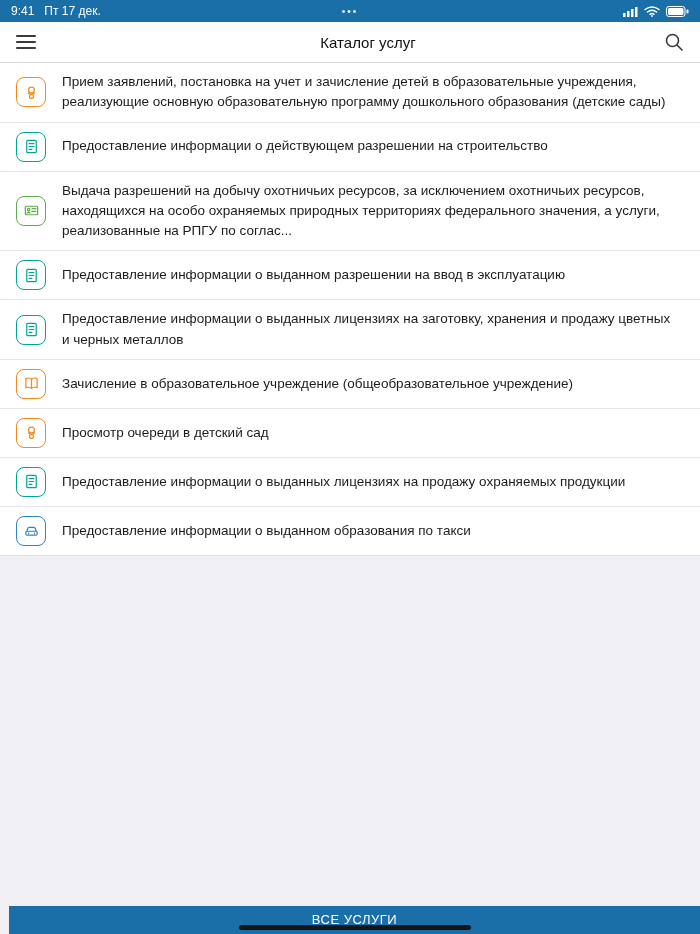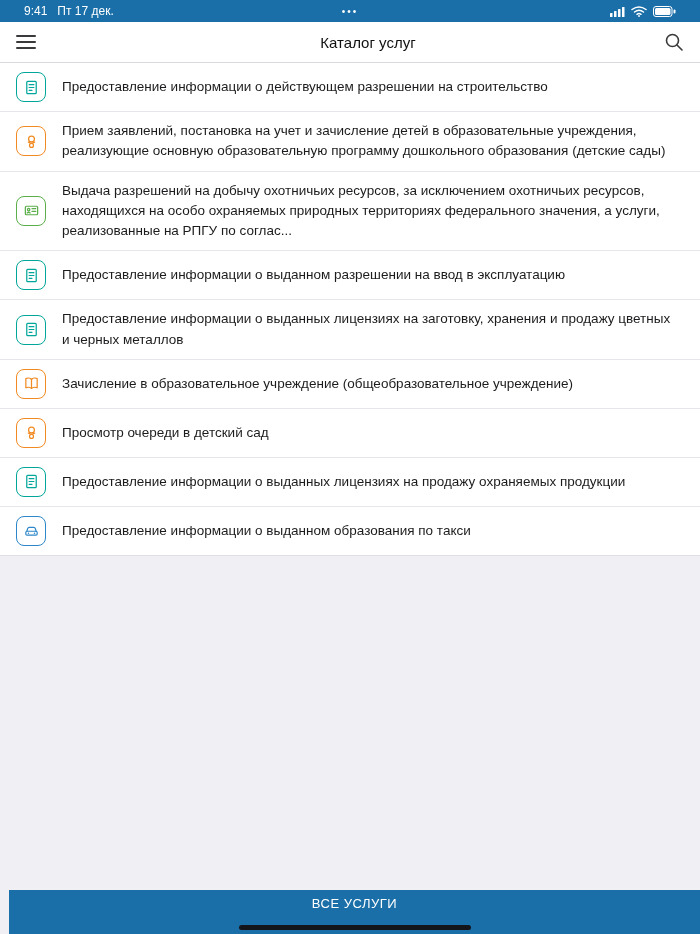--- a/index.html
+++ b/index.html
@@ -7,21 +7,21 @@
   body {
     font-family: "Liberation Sans", sans-serif;
     background: #EFEFF4;
     position: relative;
     overflow: hidden;
   }
   
   .status-bar {
     height: 22px; background: #1A6FA8; color: #fff;
     display: flex; align-items: center; justify-content: space-between;
-    padding: 0 24px; font-size: 12px;
+    padding: 0 11px; font-size: 12px;
   }
   .status-left { display: flex; gap: 10px; align-items: center; }
   .status-center { position: absolute; left: 0; right: 0; text-align: center; font-size: 10px; letter-spacing: 2px; pointer-events: none; }
   .status-right { display: flex; gap: 6px; align-items: center; }
   
   .nav-bar {
     height: 41px; background: #fff; border-bottom: 1px solid #D9D9DE;
     display: flex; align-items: center; padding: 0 16px; position: relative;
   }
   .nav-title {
@@ -43,21 +43,21 @@
     width: 30px; height: 30px; flex: 0 0 auto;
     border: 1.6px solid currentColor; border-radius: 8px;
     display: flex; align-items: center; justify-content: center;
   }
   .row-text {
     font-size: 13.5px; color: #1C1C1E; line-height: 1.5; padding-right: 6px;
   }
   
   .footer {
     position: absolute; left: 9px; right: 0; bottom: 0;
-    height: 44px; background: #1A6FA8;
+    height: 28px; background: #1A6FA8;
   }
   .footer-label {
     color: #fff; text-align: center; font-size: 13px;
     padding-top: 6px; letter-spacing: 0.5px; cursor: pointer;
   }
   .home-indicator {
     position: absolute; left: 50%; bottom: 4px; transform: translateX(-50%);
     width: 232px; height: 5px; border-radius: 3px; background: #14151A; cursor: pointer;
   }
 </style>
@@ -108,40 +108,40 @@
     <svg width="20" height="20" viewBox="0 0 20 20" fill="none" stroke="#3a3a3c" stroke-width="1.6" stroke-linecap="round">
       <circle cx="8.5" cy="8.5" r="6"></circle>
       <line x1="13" y1="13" x2="18" y2="18"></line>
     </svg>
   </div>
 </div>
 
 <div class="service-list">
 
   <div class="row">
-    <span class="icon-box" style="color: rgb(0, 166, 154);">
-      <svg width="17" height="17" viewBox="0 0 18 18" fill="none" stroke="currentColor" stroke-width="1.3" stroke-linecap="round">
-        <rect x="4" y="2.5" width="10" height="13" rx="1"></rect>
-        <line x1="6.5" y1="6" x2="11.5" y2="6"></line>
-          <line x1="6.5" y1="9" x2="11.5" y2="9"></line>
-          <line x1="6.5" y1="12" x2="9.5" y2="12"></line>
-      </svg>
-    </span>
-    <span class="row-text">Предоставление информации о действующем разрешении на строительство</span>
-  </div>
-
-  <div class="row">
     <span class="icon-box" style="color: rgb(241, 138, 33);">
       <svg width="17" height="17" viewBox="0 0 18 18" fill="none" stroke="currentColor" stroke-width="1.3" stroke-linecap="round">
         <circle cx="9" cy="6.3" r="3.1"></circle>
         <path d="M5.6 9.6 Q9 12.2 12.4 9.6"></path>
         <circle cx="9" cy="13.2" r="2.1"></circle>
       </svg>
     </span>
     <span class="row-text">Прием заявлений, постановка на учет и зачисление детей в образовательные учреждения, реализующие основную образовательную программу дошкольного образования (детские сады)</span>
+  </div>
+
+  <div class="row">
+    <span class="icon-box" style="color: rgb(0, 166, 154);">
+      <svg width="17" height="17" viewBox="0 0 18 18" fill="none" stroke="currentColor" stroke-width="1.3" stroke-linecap="round">
+        <rect x="4" y="2.5" width="10" height="13" rx="1"></rect>
+        <line x1="6.5" y1="6" x2="11.5" y2="6"></line>
+          <line x1="6.5" y1="9" x2="11.5" y2="9"></line>
+          <line x1="6.5" y1="12" x2="9.5" y2="12"></line>
+      </svg>
+    </span>
+    <span class="row-text">Предоставление информации о действующем разрешении на строительство</span>
   </div>
 
   <div class="row">
     <span class="icon-box" style="color: rgb(91, 174, 74);">
       <svg width="17" height="17" viewBox="0 0 18 18" fill="none" stroke="currentColor" stroke-width="1.3" stroke-linecap="round">
         <rect x="2.5" y="4.5" width="13" height="9" rx="1"></rect>
         <circle cx="6" cy="8" r="1.3"></circle>
         <path d="M4.4 11.6 Q6 10.1 7.6 11.6"></path>
         <line x1="9.5" y1="7" x2="13.5" y2="7"></line>
           <line x1="9.5" y1="10" x2="13.5" y2="10"></line>

